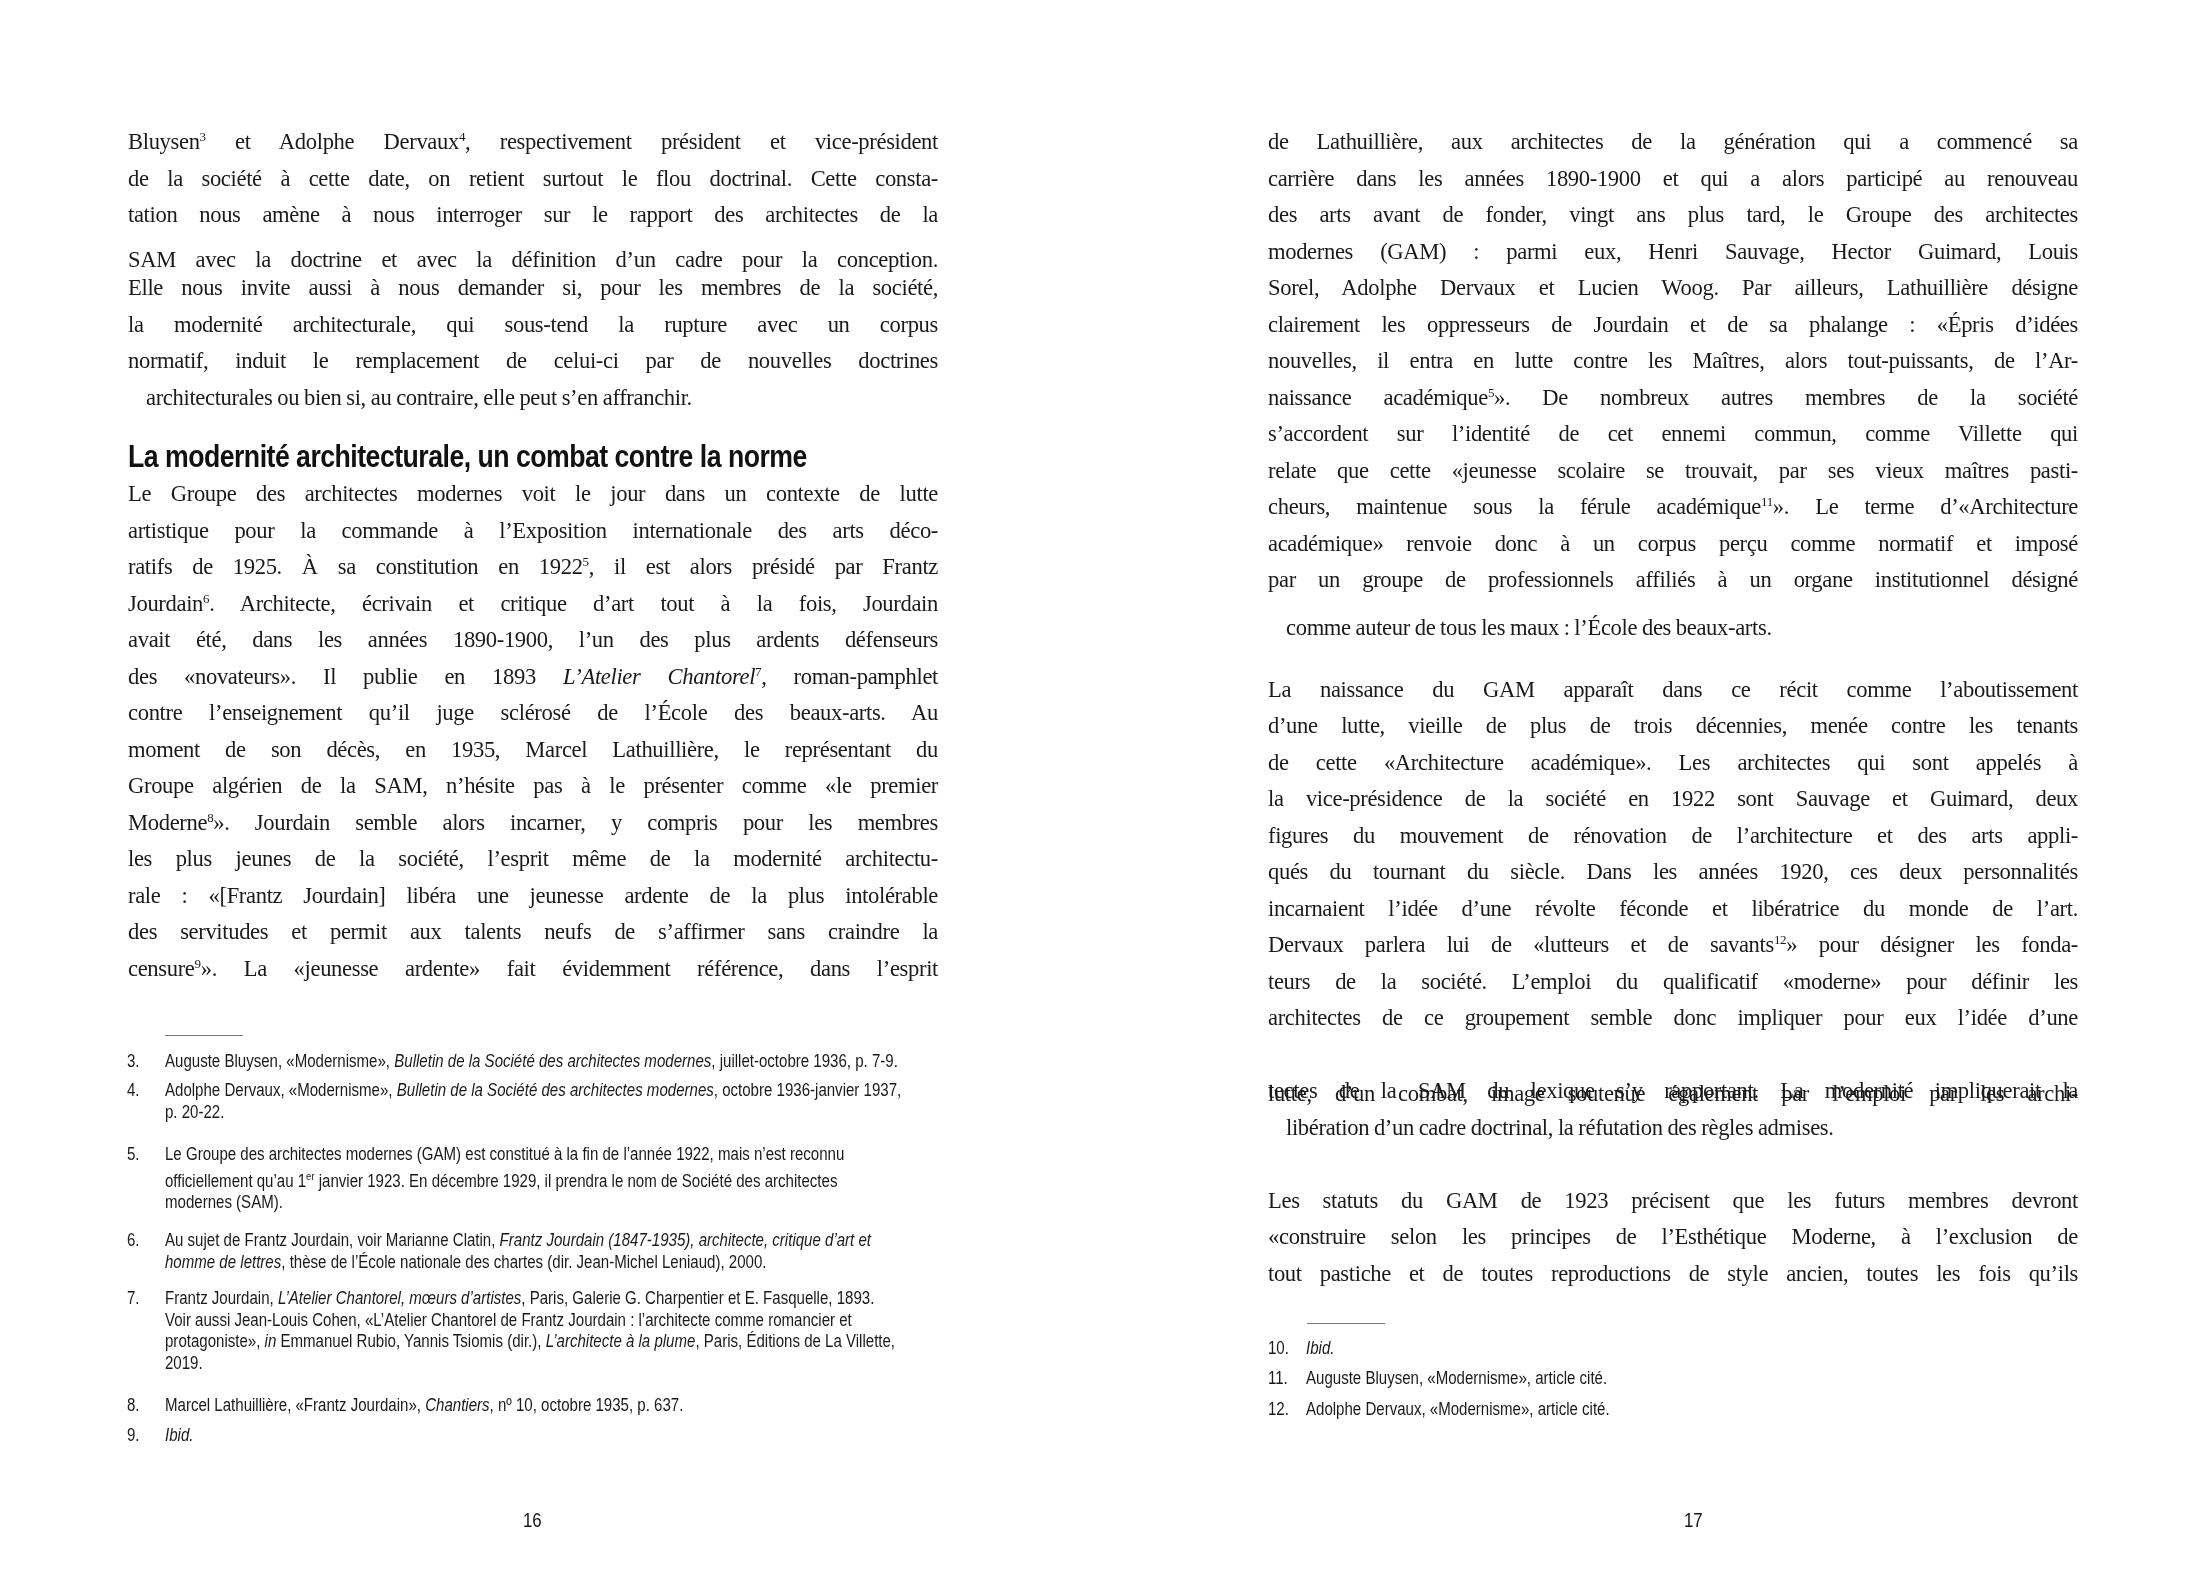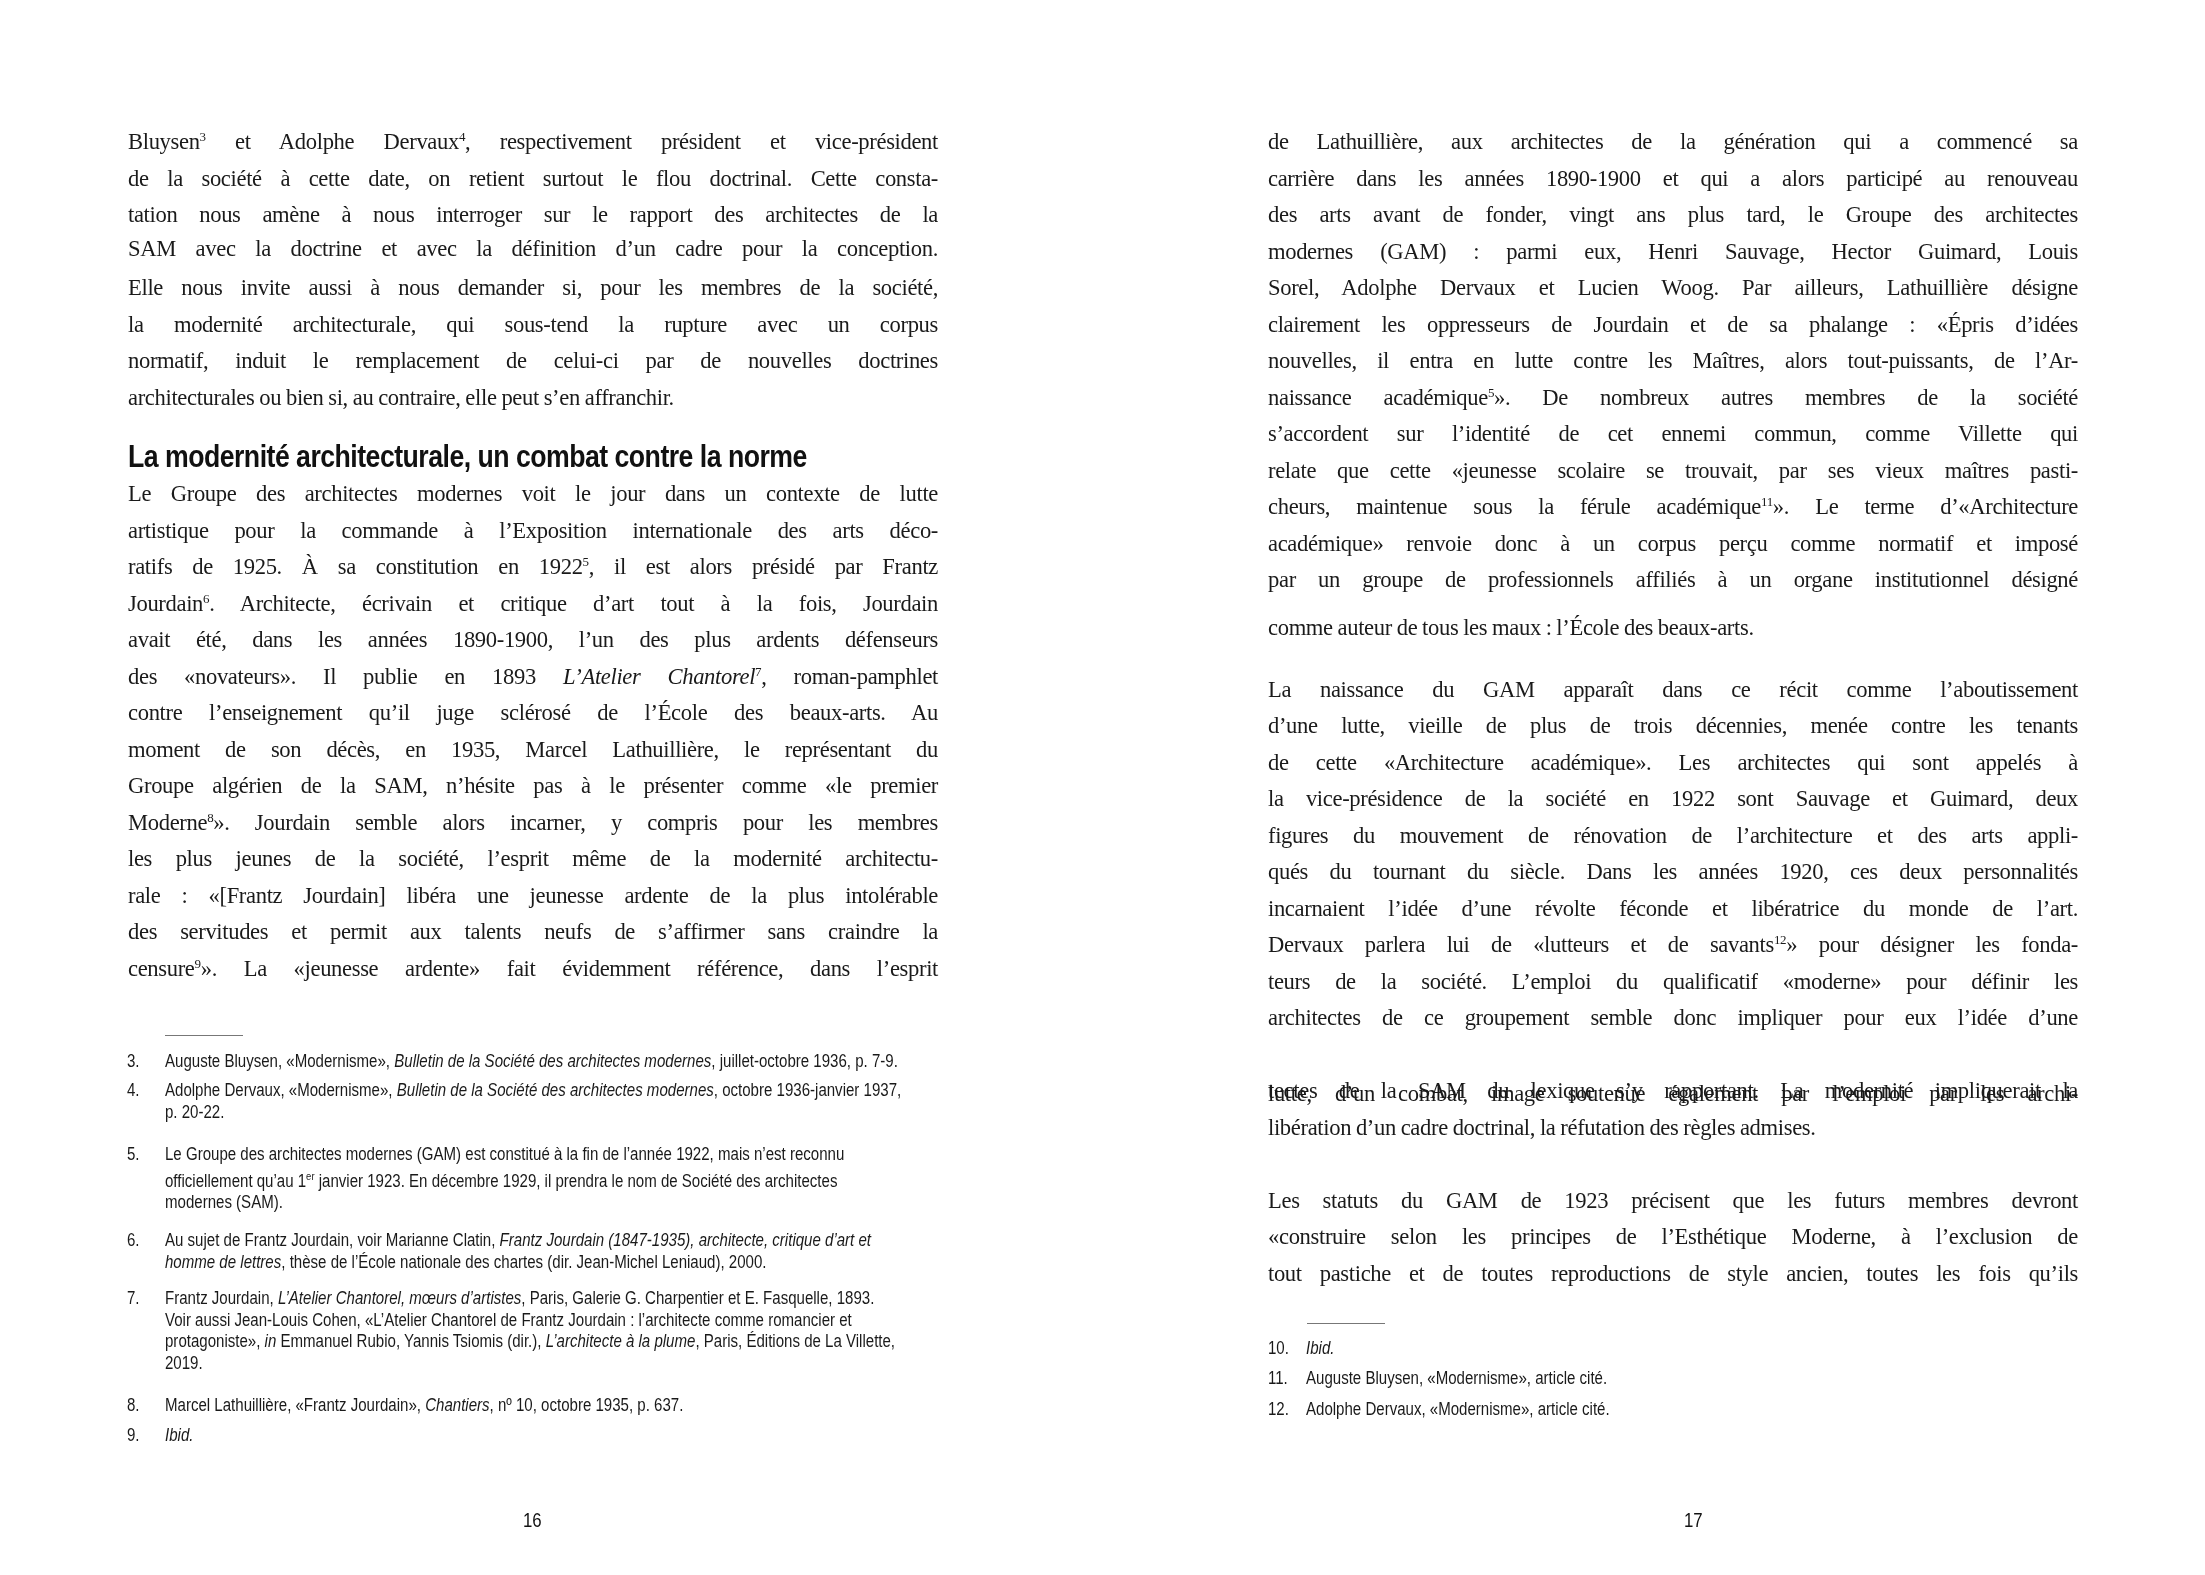--- a/index.html
+++ b/index.html
@@ -9,21 +9,21 @@
   .page-right { left: 1103px; }
   .column { position: absolute; top: 0; width: 810px; }
   .page-left .column { left: 128px; }
   .page-right .column { left: 165px; }
   .line {
     position: absolute; left: 0; width: 810px; height: 36px;
     font-family: Liberation Serif, serif; font-size: 22.6px; line-height: 36px;
     white-space: nowrap; text-align: justify; text-align-last: justify;
     letter-spacing: -0.35px; word-spacing: -0.5px;
   }
-  .line.last { text-align: left; text-align-last: left; }
+  .line.last { text-align: left; text-align-last: left; margin-left: 18px; }
   .line sup { font-size: 13px; line-height: 0; vertical-align: 0.6em; }
   .heading {
     position: absolute; left: 0; top: 438px; width: 820px;
     font-family: "Liberation Sans", sans-serif; font-weight: bold;
     font-size: 31px; line-height: 38px; letter-spacing: -0.6px;
     transform: scaleX(0.86); transform-origin: left center; white-space: nowrap; color: #111;
   }
   .fn-rule { position: absolute; height: 0; border-top: 1.5px solid #777; width: 78px; }
   .fn { position: absolute; left: 0; width: 820px;
     font-family: "Liberation Sans", sans-serif; font-size: 17.5px; line-height: 21.5px; color: #1a1a1a; }
@@ -36,21 +36,21 @@
 </style>
 </head>
 <body>
 
 <div class="page page-left">
   <div class="column">
 
     <div class="line" style="top:124px"><span>Bluysen</span><sup>3</sup><span> et Adolphe Dervaux</span><sup>4</sup><span>, respectivement président et vice-président</span></div>
     <div class="line" style="top:160.5px">de la société à cette date, on retient surtout le flou doctrinal. Cette consta-</div>
     <div class="line" style="top:197px">tation nous amène à nous interroger sur le rapport des architectes de la</div>
-    <div class="line" style="top:231px">SAM avec la doctrine et avec la définition d’un cadre pour la conception.</div>
+    <div class="line" style="top:242px">SAM avec la doctrine et avec la définition d’un cadre pour la conception.</div>
     <div class="line" style="top:270px">Elle nous invite aussi à nous demander si, pour les membres de la société,</div>
     <div class="line" style="top:306.5px">la modernité architecturale, qui sous-tend la rupture avec un corpus</div>
     <div class="line" style="top:343px">normatif, induit le remplacement de celui-ci par de nouvelles doctrines</div>
     <div class="line last" style="top:379.5px">architecturales ou bien si, au contraire, elle peut s’en affranchir.</div>
 
     <div class="heading">La modernité architecturale, un combat contre la norme</div>
 
     <div class="line" style="top:476px">Le Groupe des architectes modernes voit le jour dans un contexte de lutte</div>
     <div class="line" style="top:512.5px">artistique pour la commande à l’Exposition internationale des arts déco-</div>
     <div class="line" style="top:549px"><span>ratifs de 1925. À sa constitution en 1922</span><sup>5</sup><span>, il est alors présidé par Frantz</span></div>

